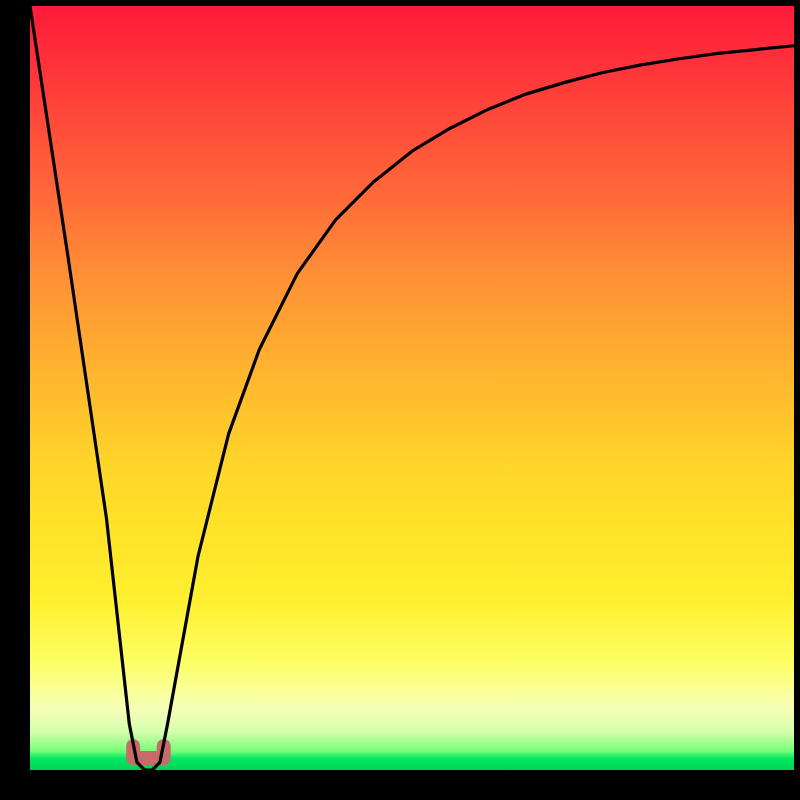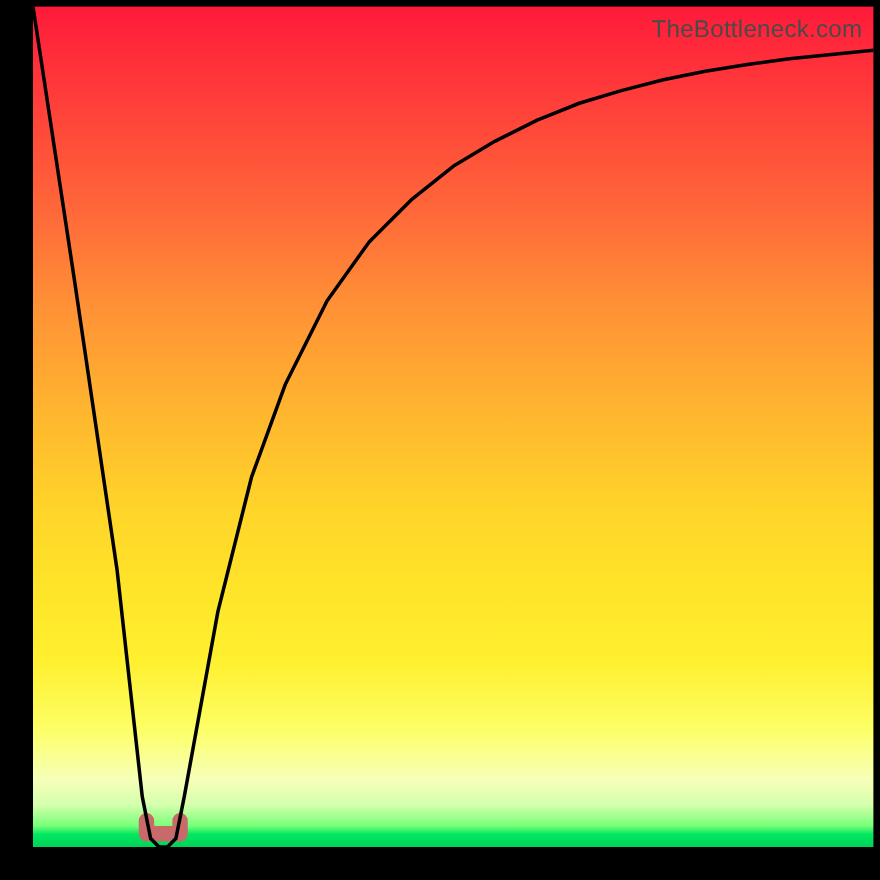--- a/index.html
+++ b/index.html
@@ -66,15 +66,14 @@
 
     <svg class="plot-svg" viewBox="0 0 764 764" preserveAspectRatio="none">
       <g>
         <path id="marker-path" fill="none" stroke-linecap="round" stroke-linejoin="round" stroke-width="14" d="M103.14 740.00 L103.14 752.00 L133.70 752.00 L133.70 740.00" stroke="#c96a6a"></path>
       </g>
       <g>
         <path id="curve-path" fill="none" stroke="#000" stroke-width="3.2" stroke-linejoin="round" stroke-linecap="round" d="M0.00 0.00 L38.20 252.12 L76.40 511.88 L99.32 718.16 L106.96 756.36 L114.60 764.00 L122.24 764.00 L129.88 756.36 L137.52 718.16 L168.08 550.08 L198.64 427.84 L229.20 343.80 L267.40 267.40 L305.60 213.92 L343.80 175.72 L382.00 145.16 L420.20 122.24 L458.40 103.14 L496.60 87.86 L534.80 76.40 L573.00 66.47 L611.20 58.83 L649.40 52.72 L687.60 47.37 L725.80 43.55 L764.00 39.73"></path>
       </g>
     </svg>
 
-    <div class="watermark">TheBottleneck.com</div>
   </div>
 </div>
 
 </body></html>

